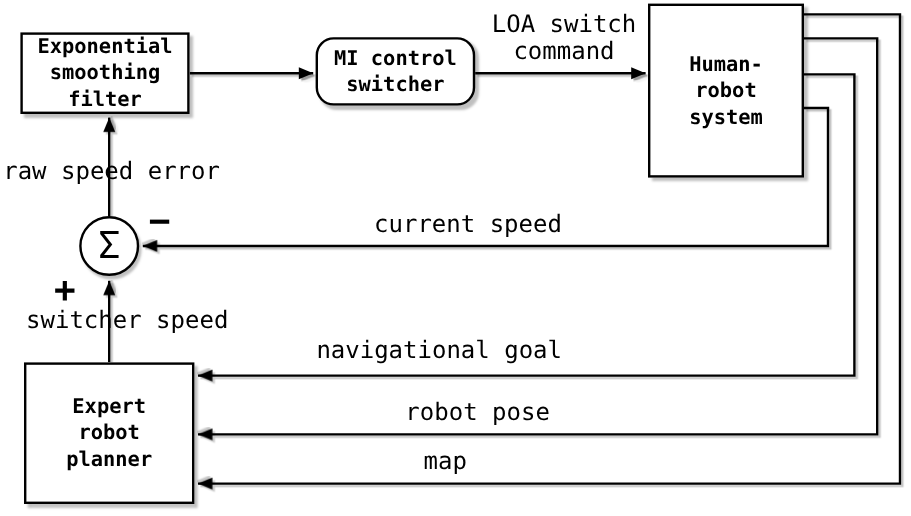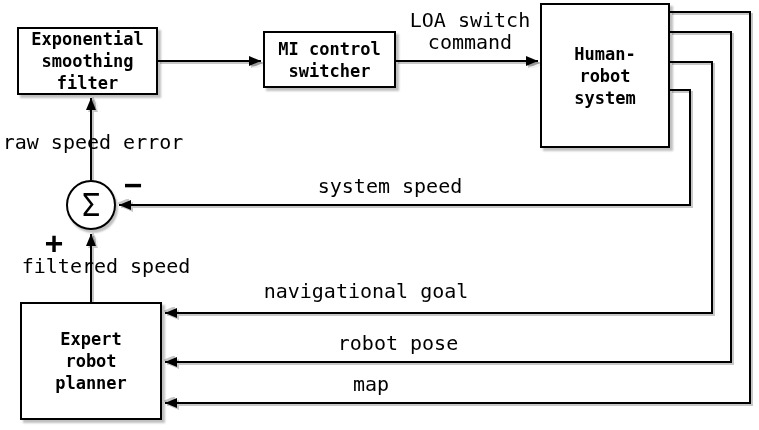--- a/index.html
+++ b/index.html
@@ -31,21 +31,21 @@
     justify-content: center;
     text-align: center;
     font-weight: bold;
     font-size: 17px;
     line-height: 22px;
     color: #000000;
     white-space: pre-line;
     box-sizing: border-box;
   }
   #block-filter   { left: 17px;  top: 27px;  width: 141px; height: 68px; }
-  #block-switcher { left: 263px; top: 31px;  width: 133px; height: 57px; }
+  #block-switcher { left: 263px; top: 31px;  width: 133px; height: 57px; border-radius: 15px; }
   #block-human    { left: 540px; top: 3px;   width: 130px; height: 145px; }
   #block-planner  { left: 20px;  top: 302px; width: 142px; height: 118px; }
   #sum-circle {
     position: absolute;
     left: 66px; top: 180px;
     width: 50px; height: 50px;
     border: 2px solid #000000;
     border-radius: 50%;
     background: #ffffff;
     box-shadow: 2px 3px 2px rgba(0,0,0,0.25);
@@ -134,19 +134,19 @@
   <div id="sum-circle">
     <span>Σ</span>
   </div>
 
   <div class="sign" id="minus-sign">−</div>
   <div class="sign" id="plus-sign">+</div>
 
   <div class="edge-label" id="label-loa-switch">LOA switch
 command</div>
   <div class="edge-label" id="label-raw-speed-error">raw speed error</div>
-  <div class="edge-label" id="label-current-speed">system speed</div>
-  <div class="edge-label" id="label-suggested-speed">filtered speed</div>
+  <div class="edge-label" id="label-current-speed">current speed</div>
+  <div class="edge-label" id="label-suggested-speed">switcher speed</div>
   <div class="edge-label" id="label-navigational-goal">navigational goal</div>
   <div class="edge-label" id="label-robot-pose">robot pose</div>
   <div class="edge-label" id="label-map">map</div>
 
 </div>
 
 </body></html>

